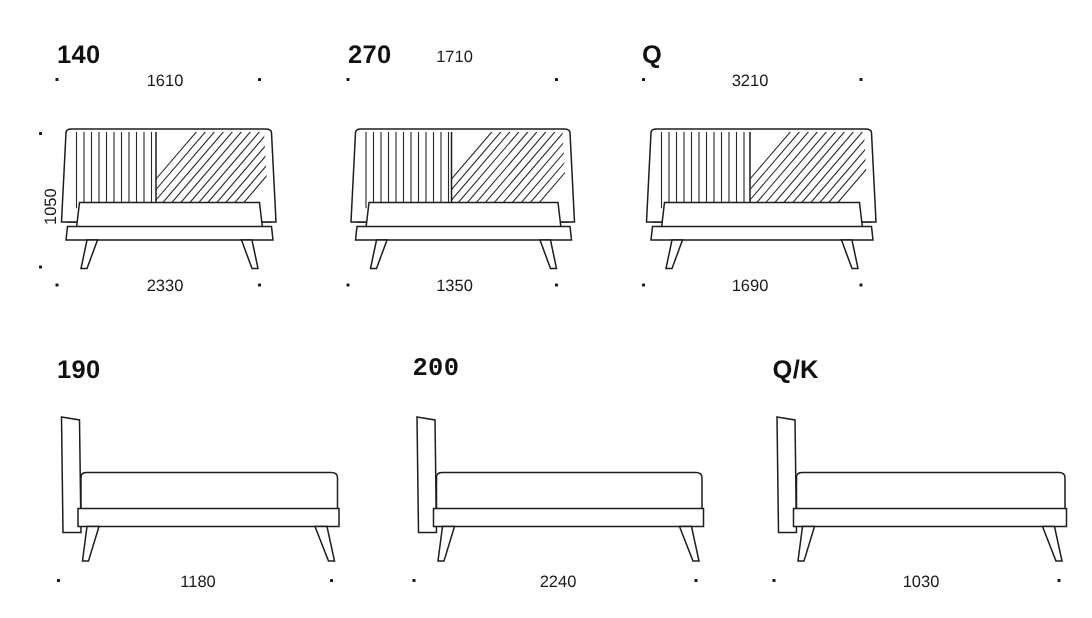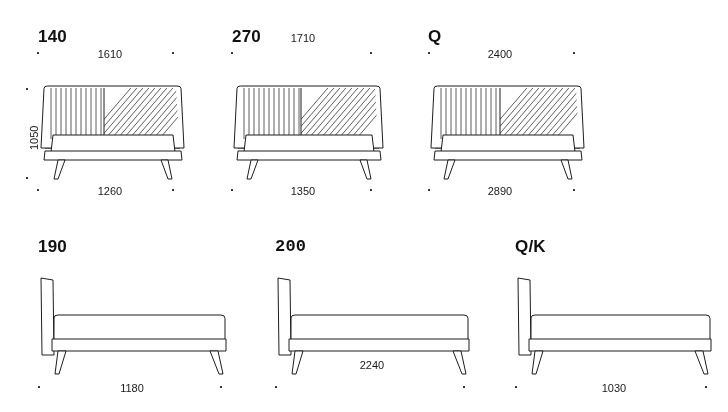--- a/index.html
+++ b/index.html
@@ -100,21 +100,21 @@
 
   <div class="dot" style="left:37px; top:52px;"></div>
   <div class="dim" style="left:70px; top:49px; width:80px;">1610</div>
   <div class="dot" style="left:172px; top:52px;"></div>
 
   <div class="dot" style="left:231px; top:52px;"></div>
   <div class="dim" style="left:263px; top:33px; width:80px;">1710</div>
   <div class="dot" style="left:370px; top:52px;"></div>
 
   <div class="dot" style="left:428px; top:52px;"></div>
-  <div class="dim" style="left:460px; top:49px; width:80px;">2400</div>
+  <div class="dim" style="left:460px; top:49px; width:80px;">3210</div>
   <div class="dot" style="left:573px; top:52px;"></div>
 
   <div class="dot" style="left:26px; top:88px;"></div>
   <div class="dim-v" style="left:29px; top:150px;">1050</div>
   <div class="dot" style="left:26px; top:177px;"></div>
 
   <div class="fig" style="left:36px; top:82px;">
     <svg width="154" height="98" viewBox="0 0 154 98">
       <defs>
         <clipPath id="hbL1">
@@ -273,29 +273,29 @@
       </g>
       <line class="ln" x1="74" y1="6" x2="74" y2="57"></line>
       <path class="face" d="M17 53 L147 53 L149 70 L15 70 Z"></path>
       <path class="face" d="M9 69 L155 69 L156 78 L8 78 Z"></path>
       <path class="face" d="M22 78 L29 78 L22 97 L18 97 Z"></path>
       <path class="face" d="M135 78 L142 78 L146 97 L142 97 Z"></path>
     </svg>
   </div>
 
   <div class="dot" style="left:37px; top:189px;"></div>
-  <div class="dim" style="left:70px; top:186px; width:80px;">1260</div>
+  <div class="dim" style="left:70px; top:186px; width:80px;">2330</div>
   <div class="dot" style="left:172px; top:189px;"></div>
 
   <div class="dot" style="left:231px; top:189px;"></div>
   <div class="dim" style="left:263px; top:186px; width:80px;">1350</div>
   <div class="dot" style="left:370px; top:189px;"></div>
 
   <div class="dot" style="left:428px; top:189px;"></div>
-  <div class="dim" style="left:460px; top:186px; width:80px;">2890</div>
+  <div class="dim" style="left:460px; top:186px; width:80px;">1690</div>
   <div class="dot" style="left:573px; top:189px;"></div>
 
   <div class="heading" style="left:38px; top:238px;">190</div>
   <div class="heading" style="left:275px; top:238px;font-family:Liberation Mono, monospace;">200</div>
   <div class="heading" style="left:515px; top:238px;">Q/K</div>
 
   <div class="fig" style="left:38px; top:277px;">
     <svg width="190" height="98" viewBox="0 0 190 98">
 
       <path class="face" d="M3 1 L15 3 L16 78 L4 78 Z"></path>
@@ -327,20 +327,20 @@
       <path class="face" d="M20 74 L28 74 L21 97 L17 97 Z"></path>
       <path class="face" d="M180 74 L188 74 L193 97 L189 97 Z"></path>
     </svg>
   </div>
 
   <div class="dot" style="left:38px; top:386px;"></div>
   <div class="dim" style="left:92px; top:383px; width:80px;">1180</div>
   <div class="dot" style="left:220px; top:386px;"></div>
 
   <div class="dot" style="left:275px; top:386px;"></div>
-  <div class="dim" style="left:332px; top:360px; width:80px;">2240</div>
+  <div class="dim" style="left:332px; top:383px; width:80px;">2240</div>
   <div class="dot" style="left:463px; top:386px;"></div>
 
   <div class="dot" style="left:515px; top:386px;"></div>
   <div class="dim" style="left:574px; top:383px; width:80px;">1030</div>
   <div class="dot" style="left:705px; top:386px;"></div>
 
 </div>
 
 </body></html>

